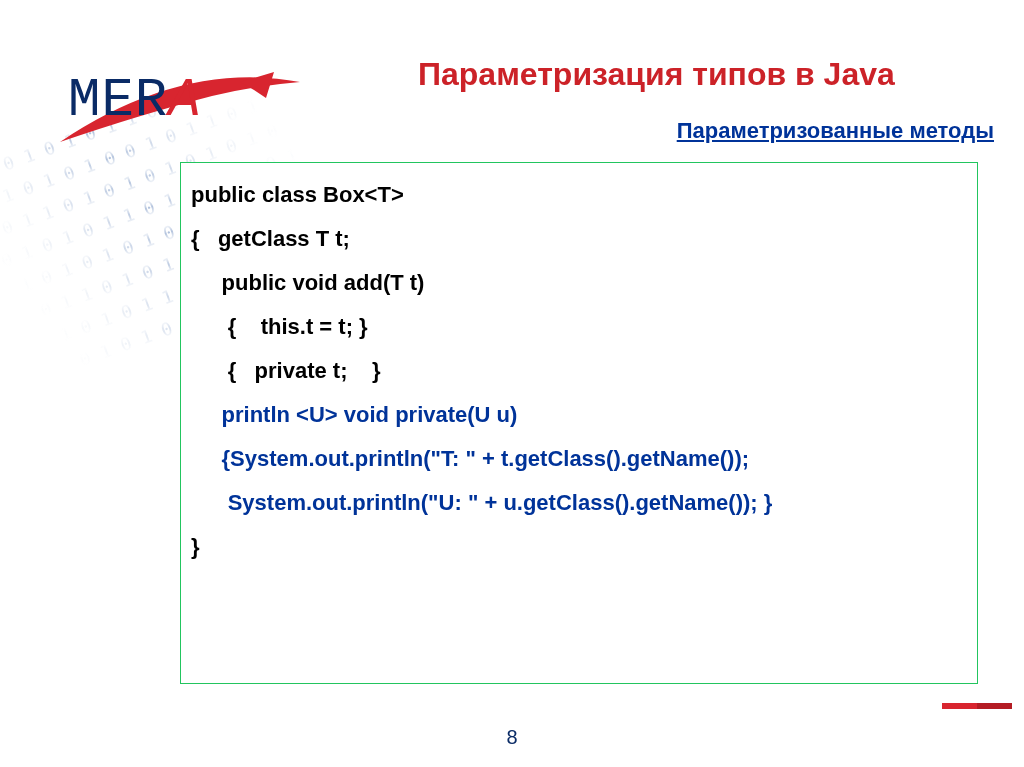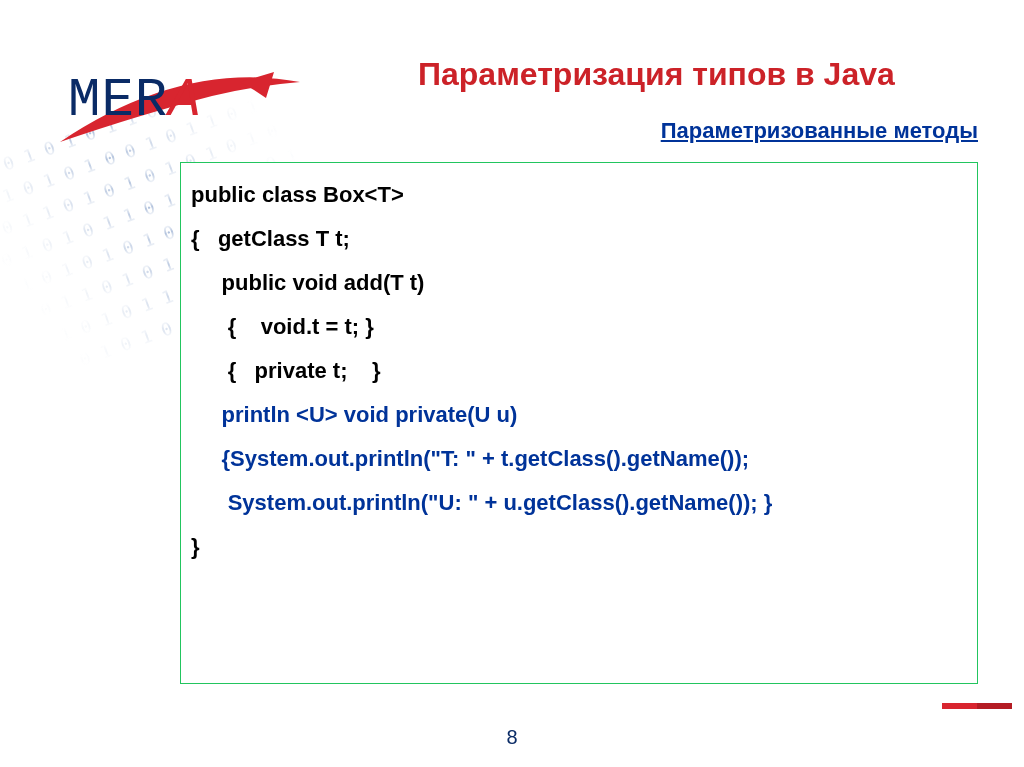--- a/index.html
+++ b/index.html
@@ -54,21 +54,21 @@
     top: 56px;
     width: 620px;
     color: #cc2228;
     font-weight: 700;
     font-size: 32px;
     text-align: left;
     margin-left: 40px;
   }
   .subtitle {
     position: absolute;
-    right: 46px;
+    right: 30px;
     top: 118px;
     color: #003399;
     font-weight: 700;
     font-size: 22px;
     text-decoration: underline;
     text-align: right;
   }
   .code-box {
     position: absolute;
     left: 180px;
@@ -140,21 +140,21 @@
     <span>MER</span><span class="r">A</span>
   </div>
 
   <div class="title">Параметризация типов в Java</div>
   <div class="subtitle">Параметризованные методы</div>
 
   <div class="code-box">
     <div class="code-line">public class Box&lt;T&gt;</div>
     <div class="code-line">{   getClass T t;</div>
     <div class="code-line">     public void add(T t)</div>
-    <div class="code-line">      {    void.t = t; }</div>
+    <div class="code-line">      {    this.t = t; }</div>
     <div class="code-line">      {   private t;    }</div>
     <div class="code-line blue"><span>     println </span><span class="blue-span">&lt;U&gt;</span><span> void private(U u)</span></div>
     <div class="code-line blue">     {System.out.println("T: " + t.getClass().getName());</div>
     <div class="code-line blue">      System.out.println("U: " + u.getClass().getName()); }</div>
     <div class="code-line">}</div>
   </div>
 
   <div class="footer-line"></div>
   <div class="page-number">8</div>
 </div>

